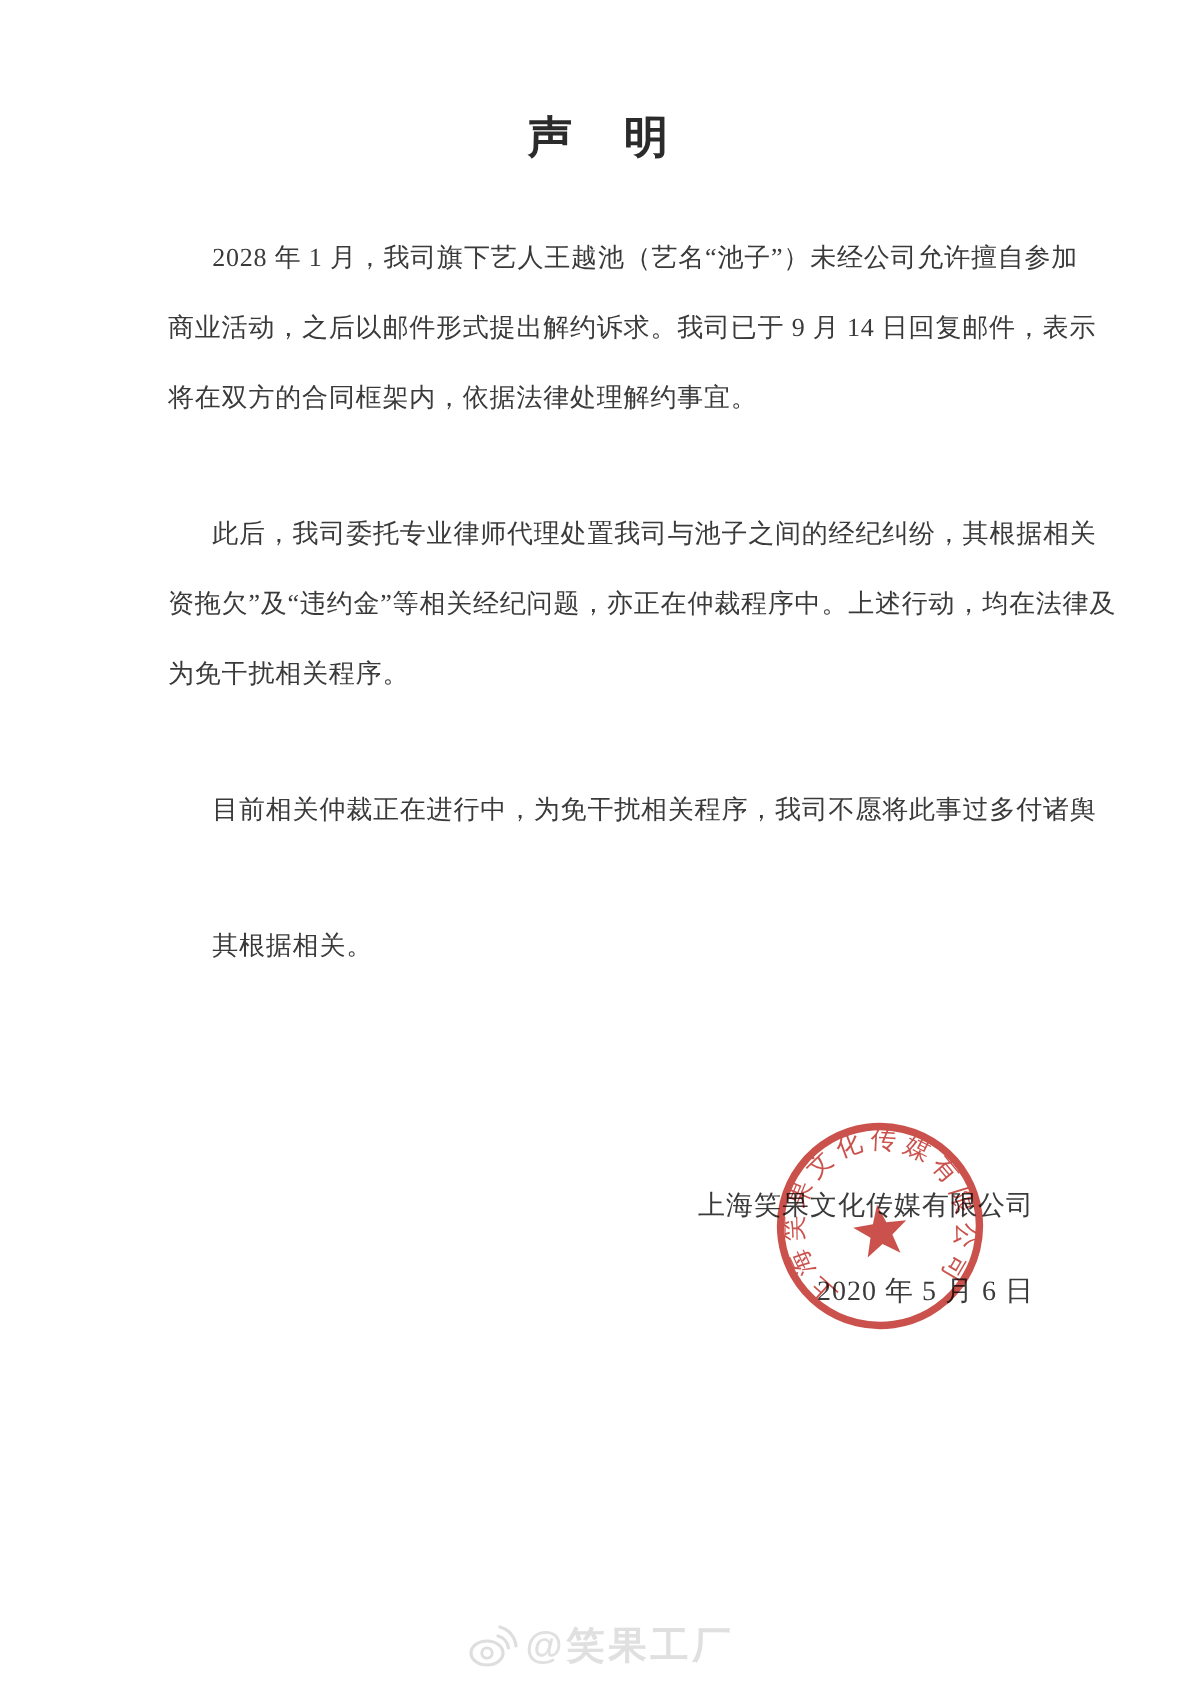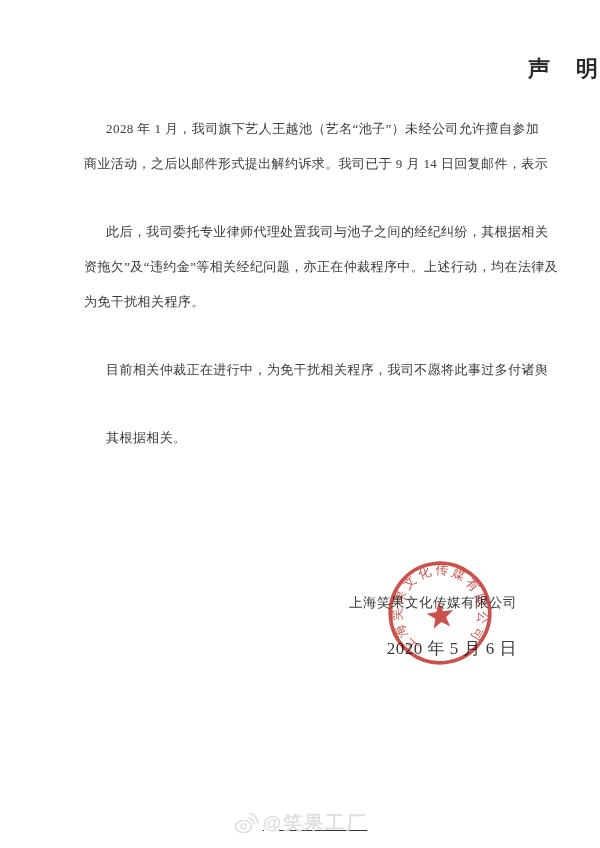--- a/index.html
+++ b/index.html
@@ -10,21 +10,21 @@
     background: #ffffff;
     overflow: hidden;
     font-family: "Liberation Serif", "DejaVu Serif", serif;
     color: #333333;
   }
   .doc-title {
     position: absolute;
     top: 54px;
     left: 0;
     width: 600px;
-    text-align: right;
+    text-align: center;
     font-size: 22px;
     font-weight: bold;
     color: #2b2b2b;
     letter-spacing: 2px;
   }
   .doc-body {
     position: absolute;
     top: 111px;
     left: 84px;
     width: 452px;
@@ -44,21 +44,21 @@
     right: 83px;
     font-size: 13.5px;
     letter-spacing: 0.5px;
     color: #3a3a3a;
     white-space: nowrap;
   }
   .signature-date {
     position: absolute;
     top: 637px;
     right: 83px;
-    font-size: 17px;
+    font-size: 14px;
     letter-spacing: 0.5px;
     color: #3a3a3a;
     white-space: nowrap;
   }
   .seal {
     position: absolute;
     left: 382px;
     top: 555px;
     width: 116px;
     height: 116px;
@@ -68,21 +68,20 @@
   }
   .watermark {
     position: absolute;
     left: 0;
     top: 810px;
     width: 600px;
     display: flex;
     align-items: center;
     justify-content: center;
     gap: 4px;
-    text-decoration: underline;
   }
   .watermark-text {
     font-size: 19px;
     font-weight: bold;
     color: #e0e0e0;
     letter-spacing: 2px;
     font-family: "Liberation Sans", "DejaVu Sans", sans-serif;
     white-space: nowrap;
   }
 </style>
@@ -90,20 +89,21 @@
 <body>
 
 <div class="page">
 
   <div class="doc-title">声　明</div>
 
   <div class="doc-body">
     <div class="para">
       <div class="line first">2028 年 1 月，我司旗下艺人王越池（艺名“池子”）未经公司允许擅自参加</div>
       <div class="line">商业活动，之后以邮件形式提出解约诉求。我司已于 9 月 14 日回复邮件，表示</div>
+      <div class="line">将在双方的合同框架内，依据法律处理解约事宜。</div>
     </div>
     <div class="para">
       <div class="line first">此后，我司委托专业律师代理处置我司与池子之间的经纪纠纷，其根据相关</div>
       <div class="line">资拖欠”及“违约金”等相关经纪问题，亦正在仲裁程序中。上述行动，均在法律及</div>
       <div class="line">为免干扰相关程序。</div>
     </div>
     <div class="para">
       <div class="line first">目前相关仲裁正在进行中，为免干扰相关程序，我司不愿将此事过多付诸舆</div>
     </div>
     <div class="para">

